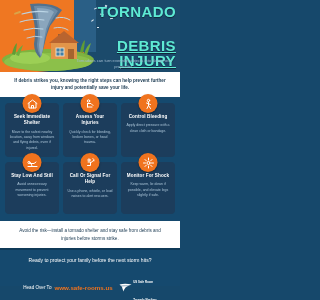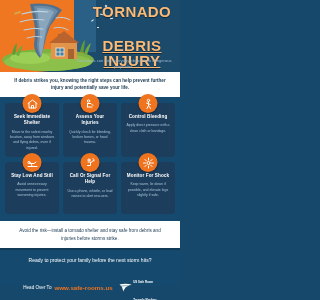--- a/index.html
+++ b/index.html
@@ -27,25 +27,24 @@
   .hero-scene { position:absolute; left:0; top:0; width:96px; height:72px; }
 
   .hero-right { position:absolute; left:88px; top:0; right:0; height:72px; }
 
   .title-block {
     position:absolute; right:4px; top:4px;
     text-align:right;
     line-height:1.0;
   }
   .title-l1, .title-l2 {
-    color:#fdba74;
+    color:#5eead4;
     font-weight:bold;
     letter-spacing:0.4px;
     text-shadow:0 1px 1px rgba(0,0,0,.45);
-    text-align:center;
   }
   .title-l1 { font-size:15px; }
   .title-l2 { font-size:15px; margin-top:19px;text-decoration:underline; }
   .title-sub {
     color:#cfe0ec;
     font-size:7.5px;
     margin-top:3px;
     font-weight:normal;
     letter-spacing:.2px;
   }

